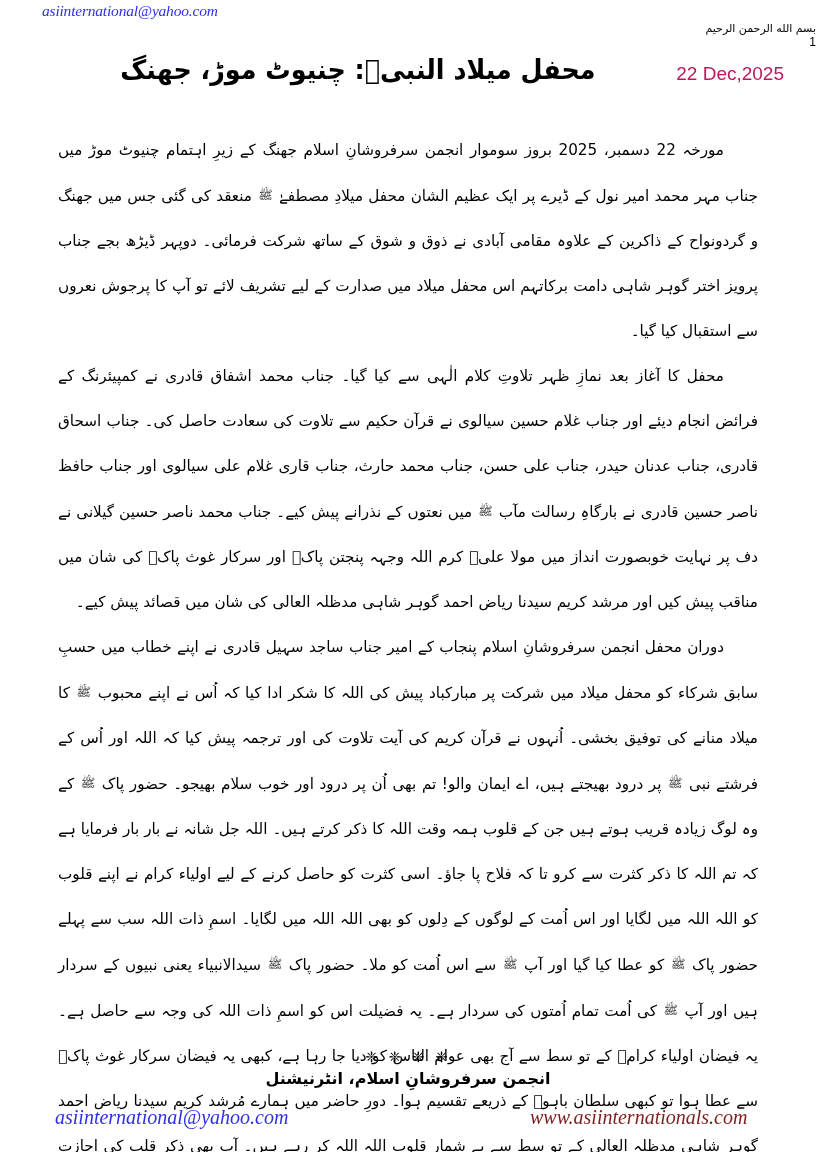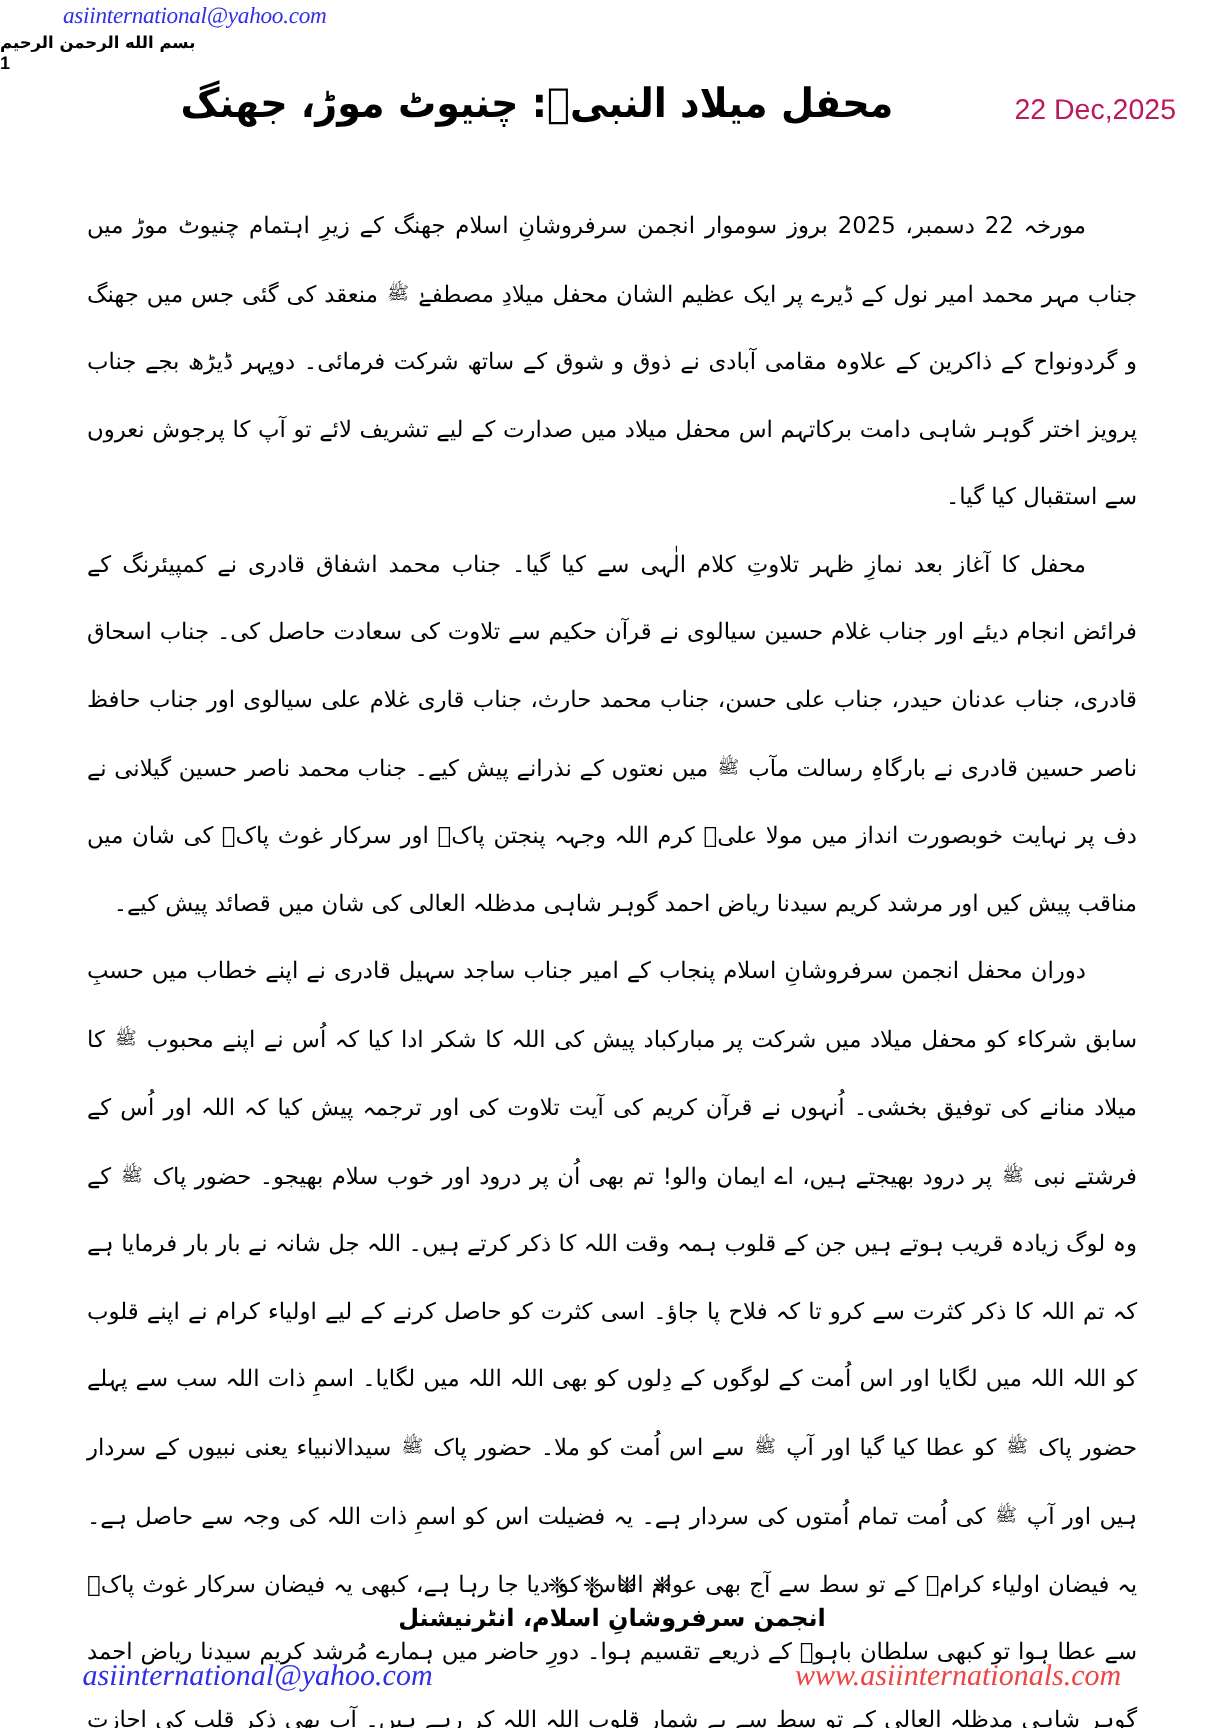--- a/index.html
+++ b/index.html
@@ -32,22 +32,21 @@
     font-size: 15.5px;
     font-family: "Liberation Serif", "DejaVu Serif", serif;
     letter-spacing: -0.2px;
     white-space: nowrap;
   }
   .bismillah-block {
     position: absolute;
     top: 22px;
     left: 0;
     width: 816px;
-    text-align: left;
-    font-weight: bold;
+    text-align: right;
   }
   .bismillah {
     font-family: "DejaVu Sans", sans-serif;
     font-size: 11px;
     color: #000;
     direction: rtl;
     line-height: 1.2;
   }
   .page-no {
     font-family: "Liberation Sans", sans-serif;
@@ -156,21 +155,21 @@
     color: #2f2fe8;
     font-style: italic;
     font-size: 20px;
     font-family: "Liberation Serif", "DejaVu Serif", serif;
     white-space: nowrap;
   }
   .footer-site {
     position: absolute;
     left: 530px;
     top: 0;
-    color: #ef4444;
+    color: #7f1d1d;
     font-style: italic;
     font-size: 20px;
     font-family: "Liberation Serif", "DejaVu Serif", serif;
     white-space: nowrap;
   }
 </style>
 </head>
 <body>
 
 <div class="page">

